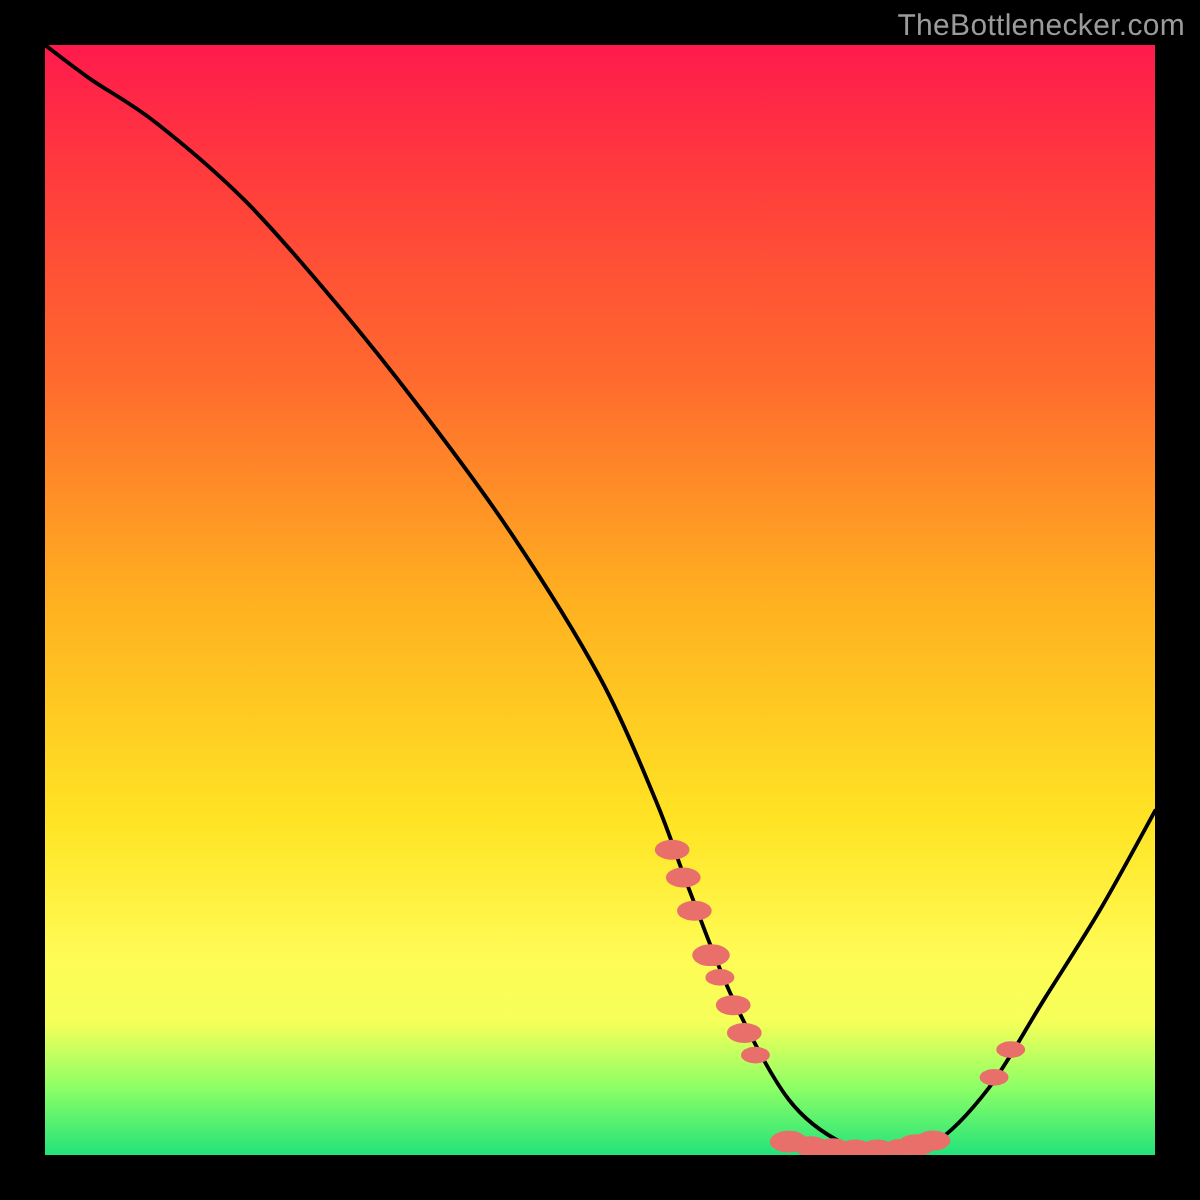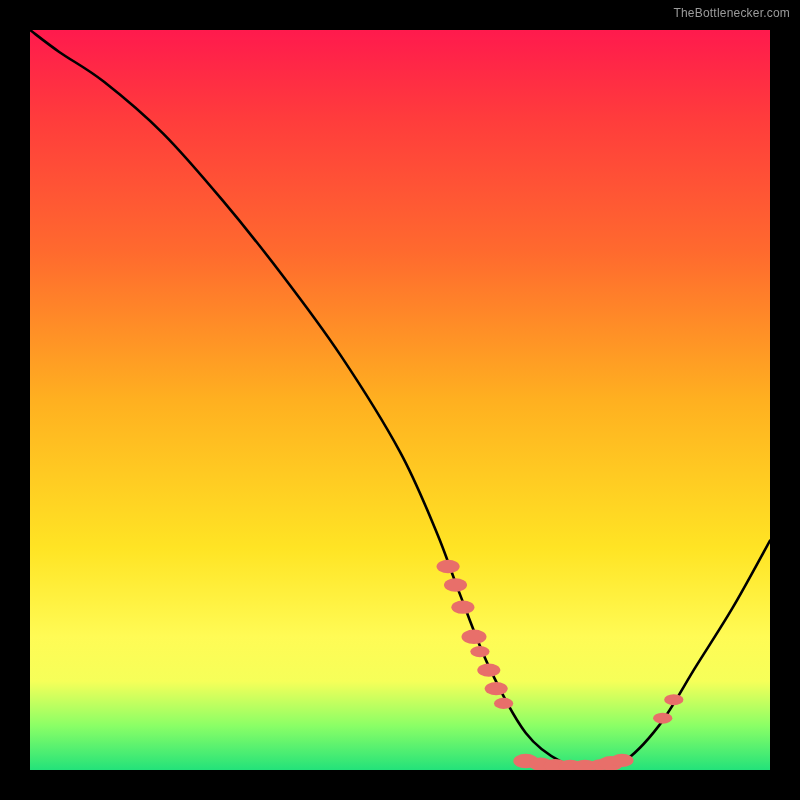--- a/index.html
+++ b/index.html
@@ -49,21 +49,21 @@
     top: 0;
     width: 100%;
     height: 100%;
     pointer-events: none;
   }
   .watermark {
     position: absolute;
     top: 6px;
     right: 10px;
     color: #9b9b9b;
-    font-size: 12px;
+    font-size: 20px;
     font-weight: 500;
     letter-spacing: 0.2px;
     user-select: none;
   }
 </style>
 </head>
 <body>
 
 <div class="stage">
   <div class="watermark">TheBottlenecker.com</div>

